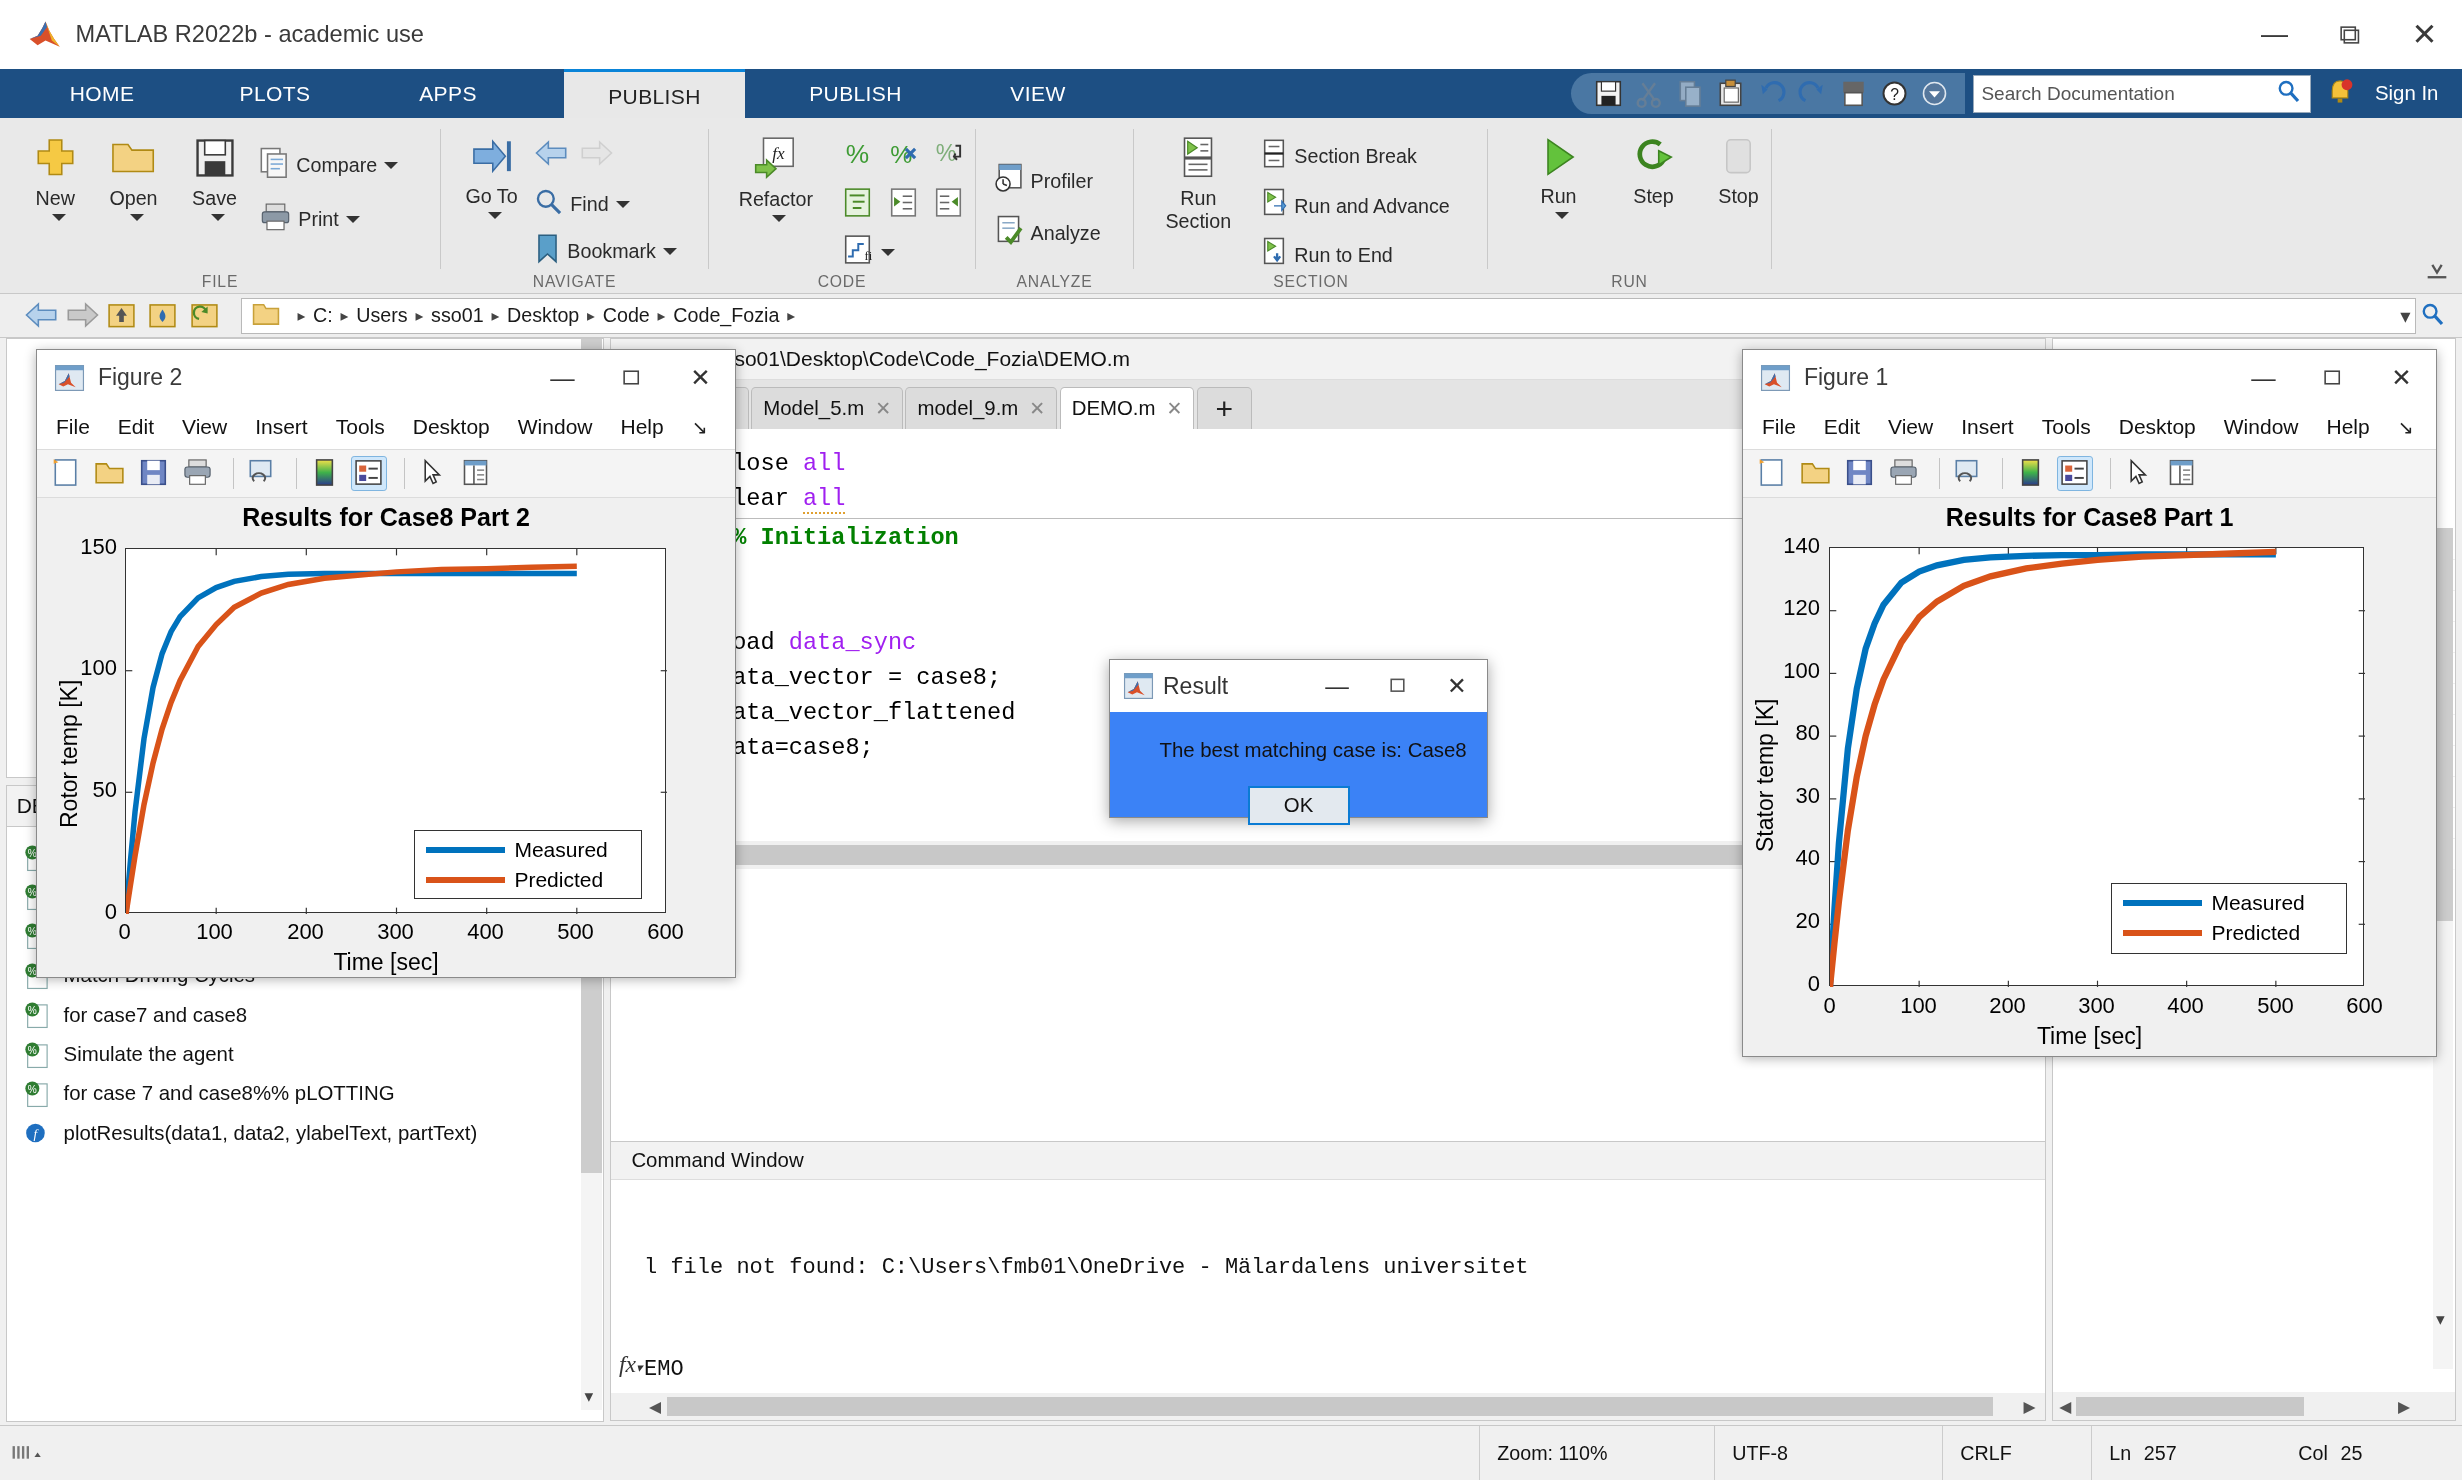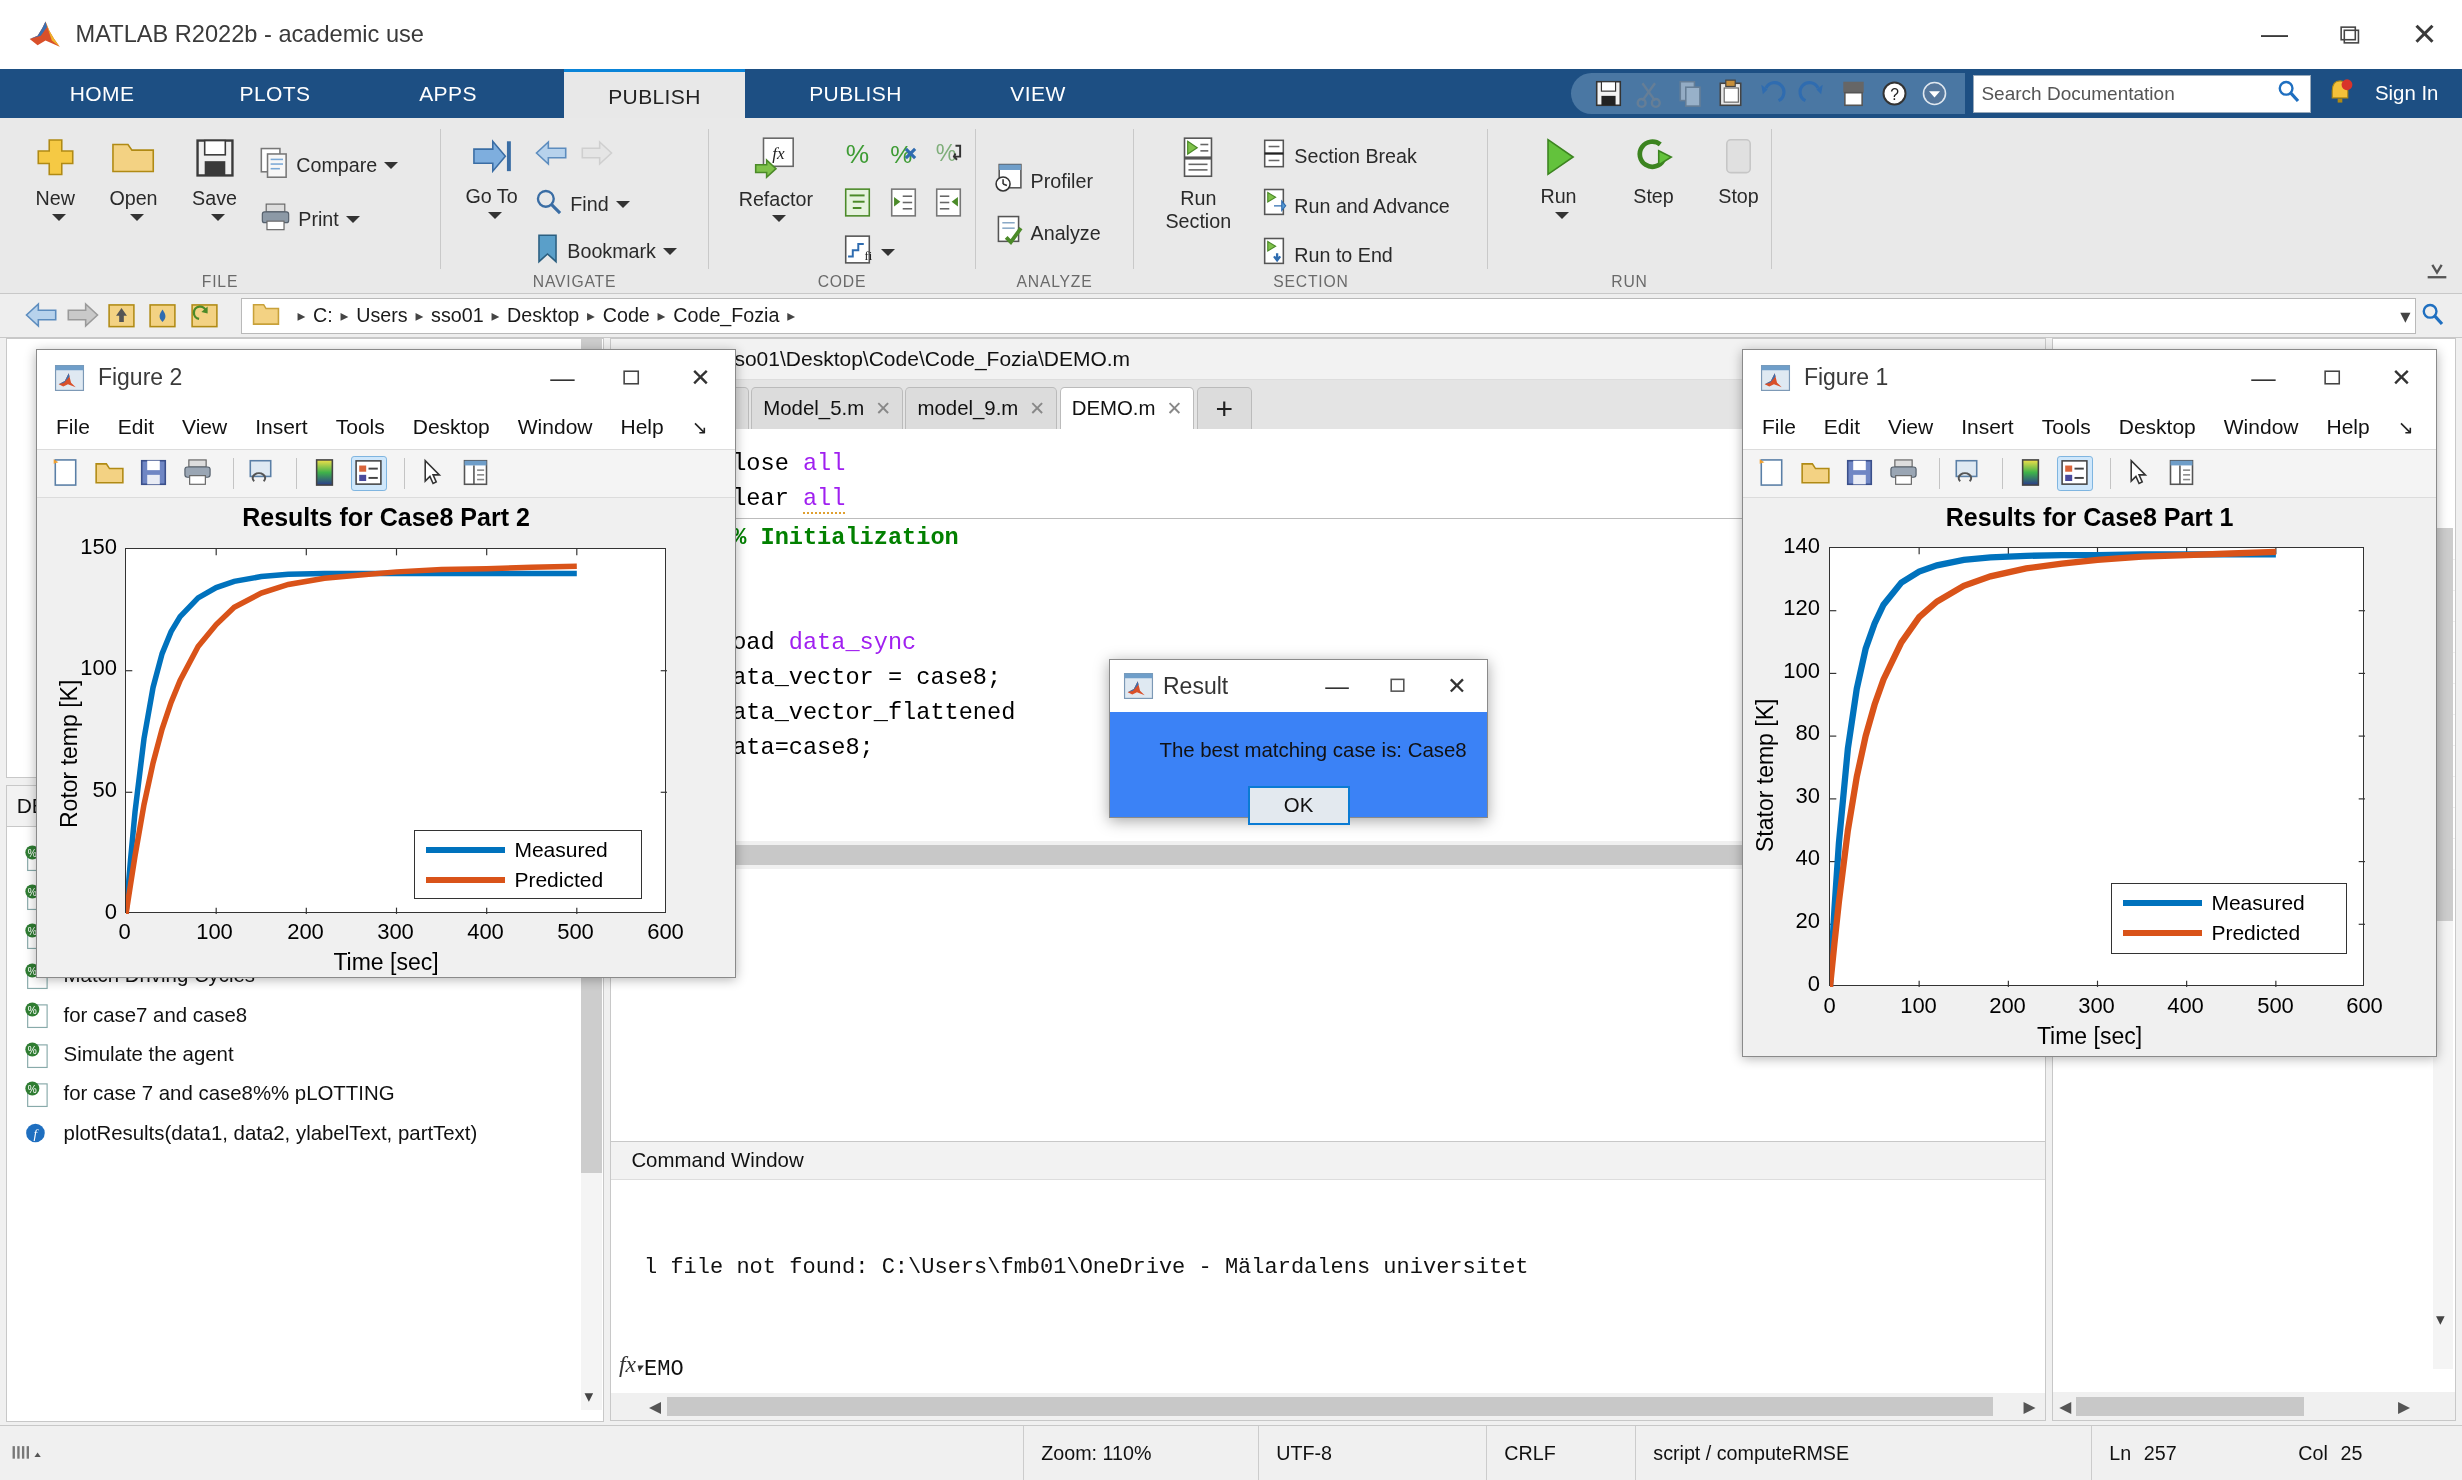--- a/index.html
+++ b/index.html
@@ -1325,21 +1325,20 @@
           <rect x="14" y="4" width="3" height="16"></rect>
           <rect x="20" y="4" width="3" height="16"></rect>
         </g>
         <path d="M30 18 L38 18 L34 12 Z" fill="#555"></path>
       </svg>
   </div>
   <div style="flex:1"></div>
   <div class="sb-cell" style="width:236px;border-left:0.8px solid #ccc;">Zoom: 110%</div>
   <div class="sb-cell" style="width:228px;">UTF-8</div>
   <div class="sb-cell" style="width:149px;">CRLF</div>
-  <div class="sb-cell" style="width:456px;">script / computeRMSE</div>
   <div class="sb-cell" style="width:189px;border-right:none;">
     <span>Ln</span>
     <span style="margin-left:12.6px">257</span>
   </div>
   <div class="sb-cell" style="width:181px;border-right:none;">
     <span>Col</span>
     <span style="margin-left:12.6px">25</span>
   </div>
 </div>
 

